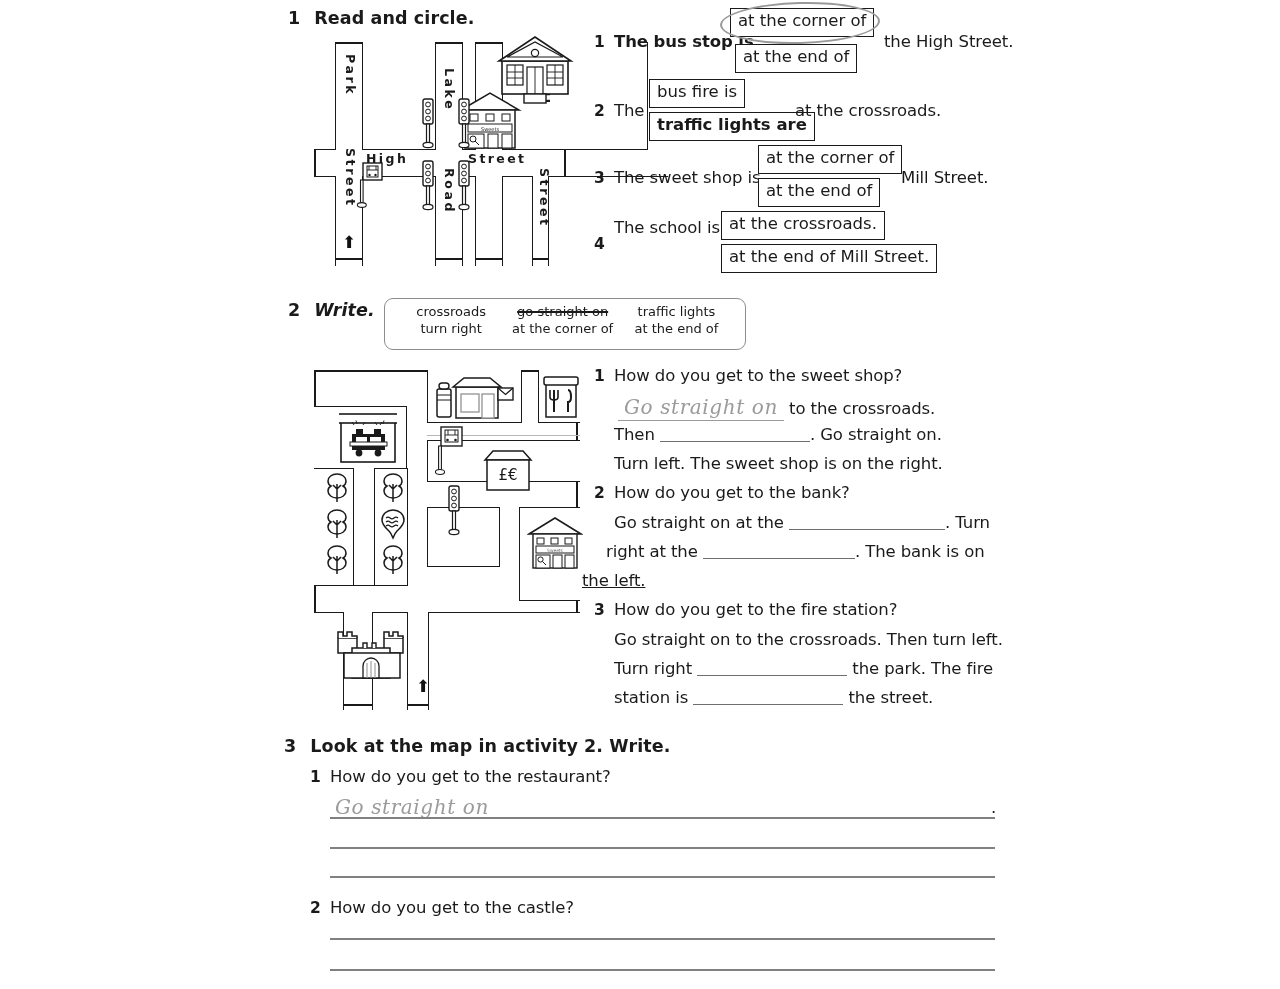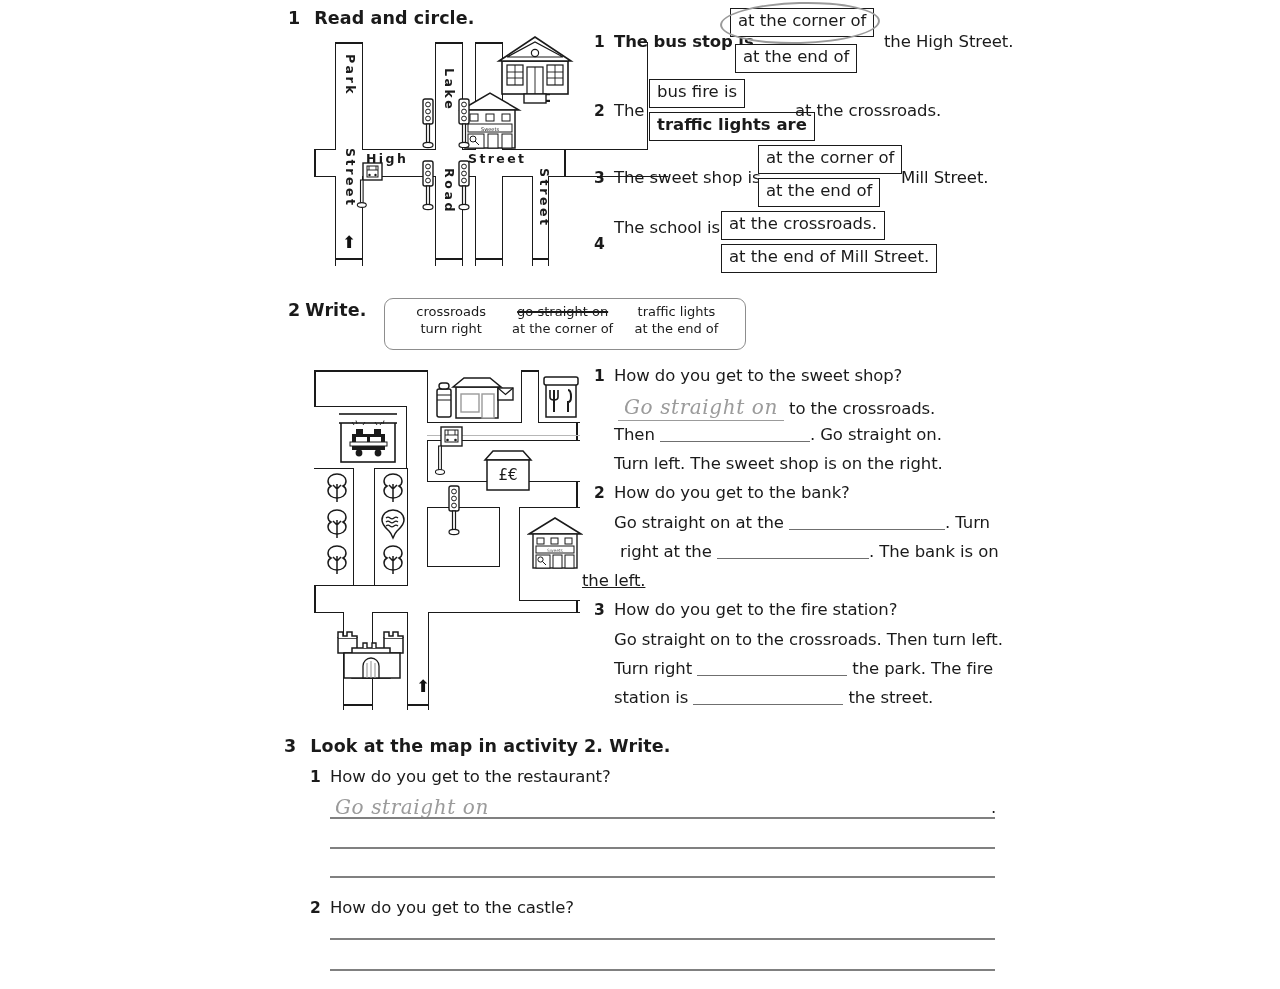--- a/index.html
+++ b/index.html
@@ -187,21 +187,21 @@
 
 <div class="abs" style="left:594px;top:234px;">
   <span class="qnum">4</span>
 </div>
 <div class="abs qtext" style="left:614px;top:218px;">The school is</div>
 <div class="abs optbox" style="left:721px;top:211px;">at the crossroads.</div>
 <div class="abs optbox" style="left:721px;top:244px;">at the end of Mill Street.</div>
 
 <div class="abs" style="left:288px;top:300px;">
   <span class="ex-num">2</span>
-  <span class="ex-head" style="">Write.</span>
+  <span class="ex-head" style="margin-left:9px;font-style:italic;">Write.</span>
 </div>
 
 <div class="abs wordbank" style="left:384px;top:298px;width:362px;height:52px;padding:5px 14px 0 14px;">
   <div class="wb-row">
     <div class="wb-cell" style="width:110px;">crossroads</div>
     <div class="wb-cell strike" style="width:125px;">go straight on</div>
     <div class="wb-cell" style="width:115px;">traffic lights</div>
   </div>
   <div class="wb-row">
     <div class="wb-cell" style="width:110px;">turn right</div>
@@ -360,21 +360,21 @@
 <div class="abs qtext" style="left:614px;top:454px;">Turn left. The sweet shop is on the right.</div>
 
 <div class="abs" style="left:594px;top:483px;">
   <span class="qnum">2</span>
 </div>
 <div class="abs qtext" style="left:614px;top:483px;">How do you get to the bank?</div>
 
 <div class="abs qtext" style="left:614px;top:513px;">
   <span>Go straight on at the </span><span class="blank" style="width:156px;"></span><span>. Turn</span>
 </div>
-<div class="abs qtext" style="left:620px;top:542px;text-align:center;">
+<div class="abs qtext" style="left:606px;top:542px;text-align:center;">
   <span>right at the </span><span class="blank" style="width:152px;"></span><span>. The bank is on</span>
 </div>
 <div class="abs qtext" style="left:582px;top:571px;text-decoration:underline;">the left.</div>
 
 <div class="abs" style="left:594px;top:600px;">
   <span class="qnum">3</span>
 </div>
 <div class="abs qtext" style="left:614px;top:600px;">How do you get to the fire station?</div>
 
 <div class="abs qtext" style="left:614px;top:630px;">Go straight on to the crossroads. Then turn left.</div>

